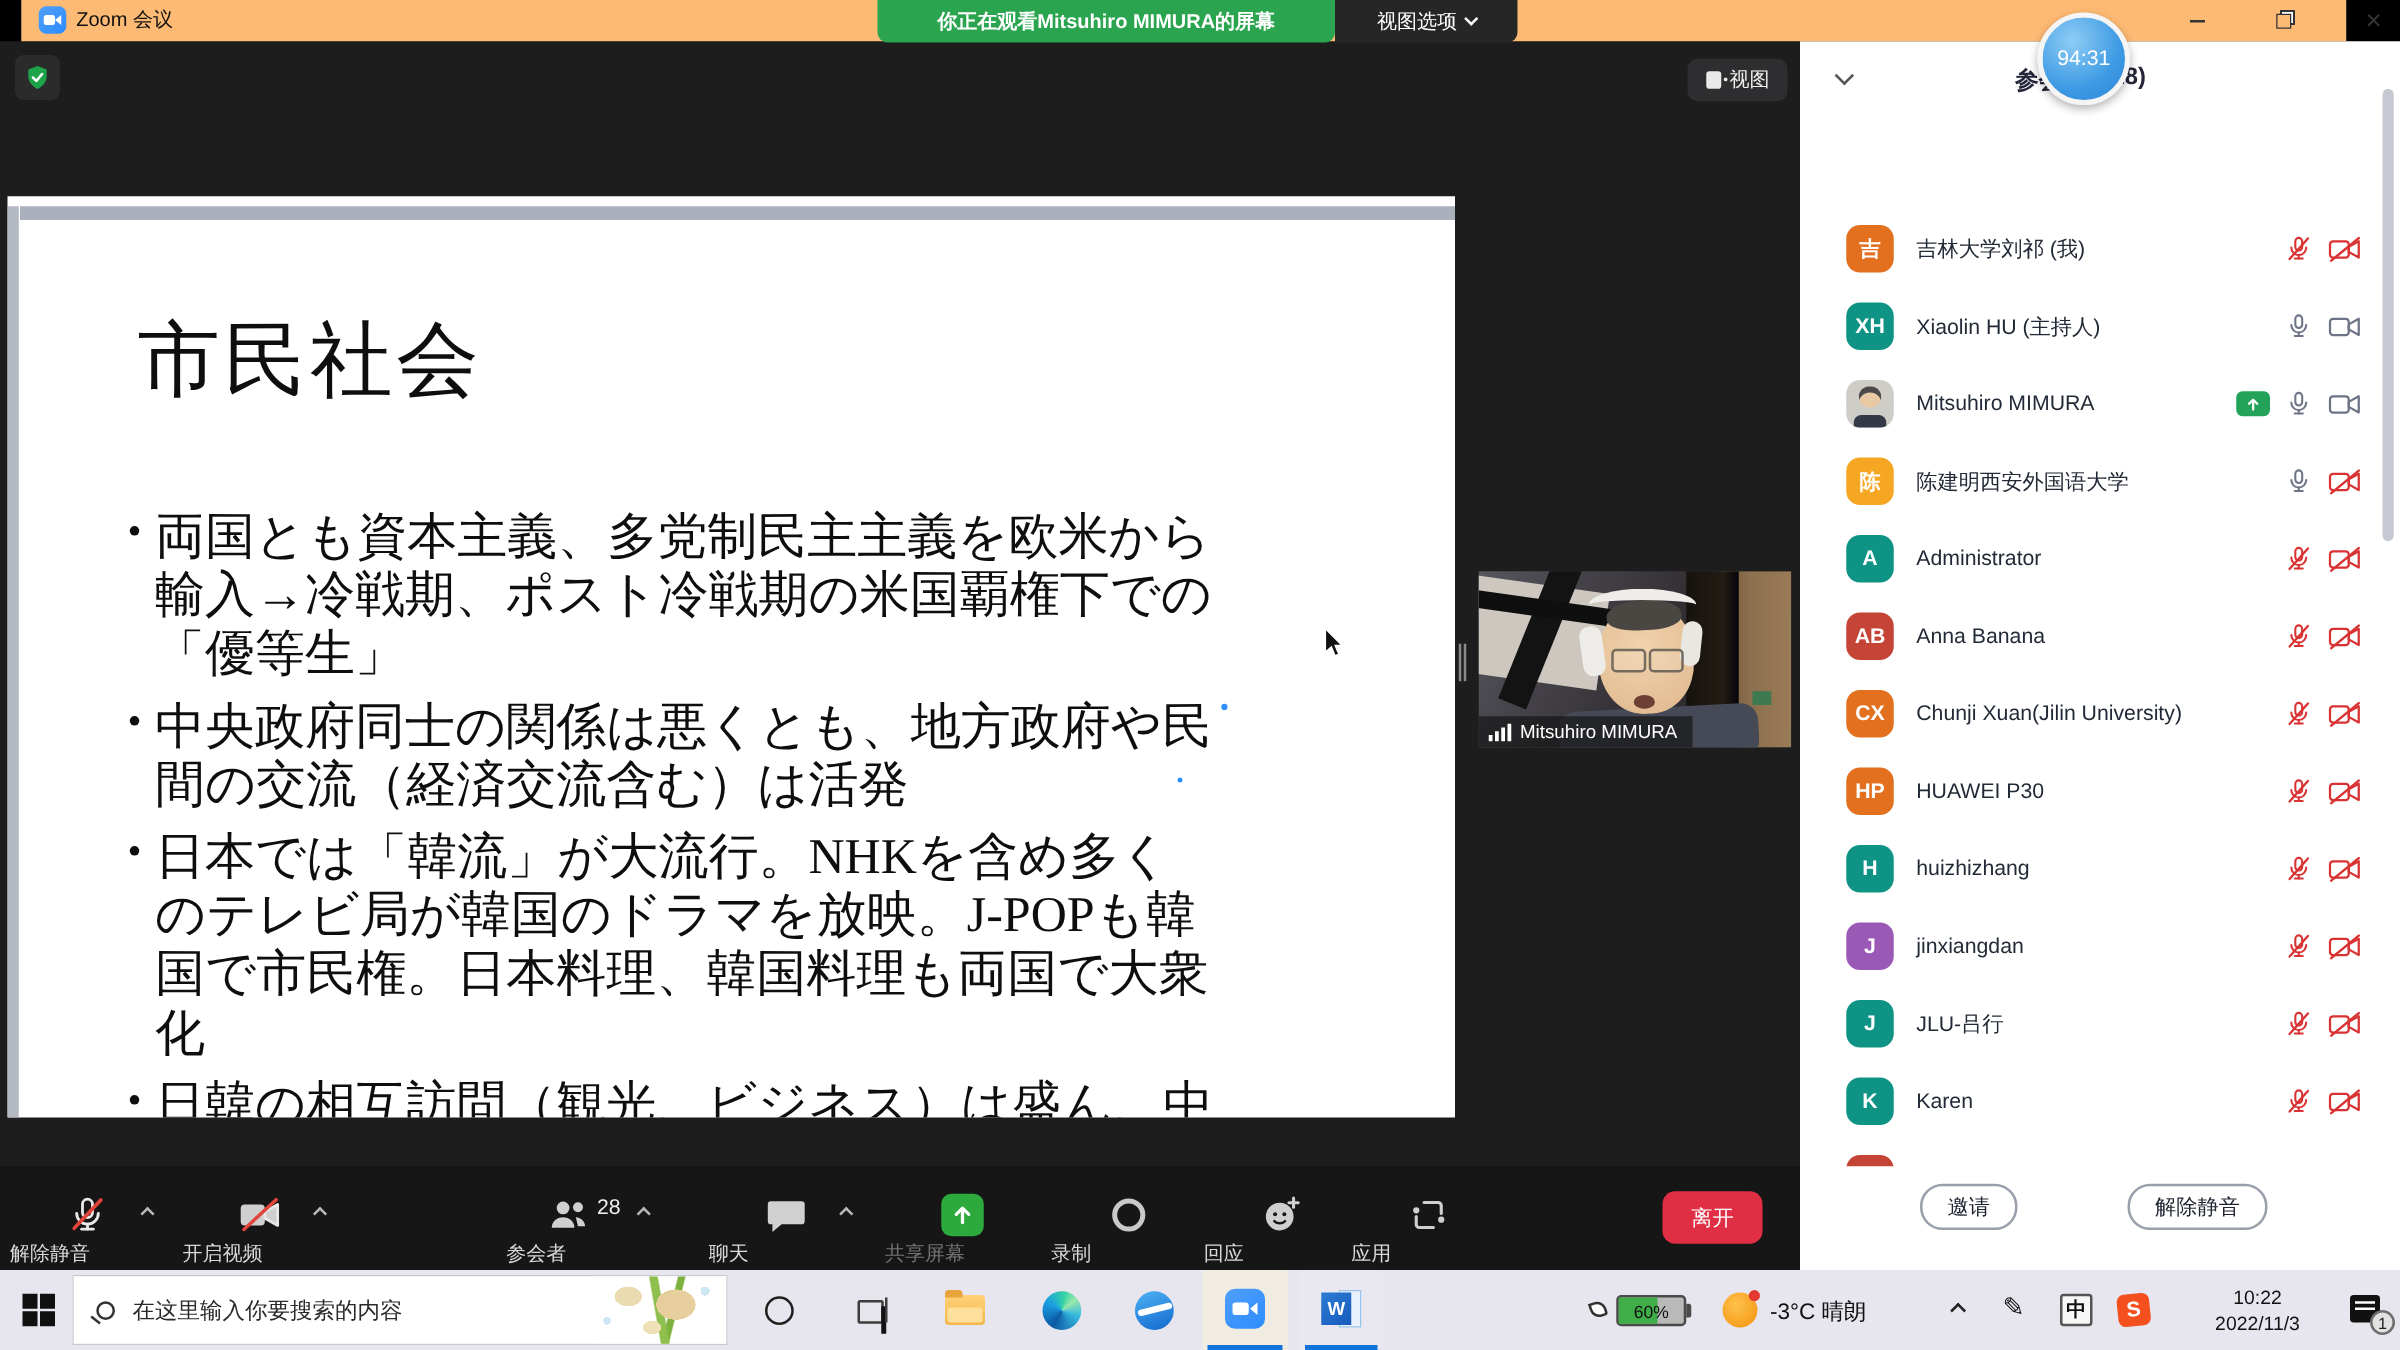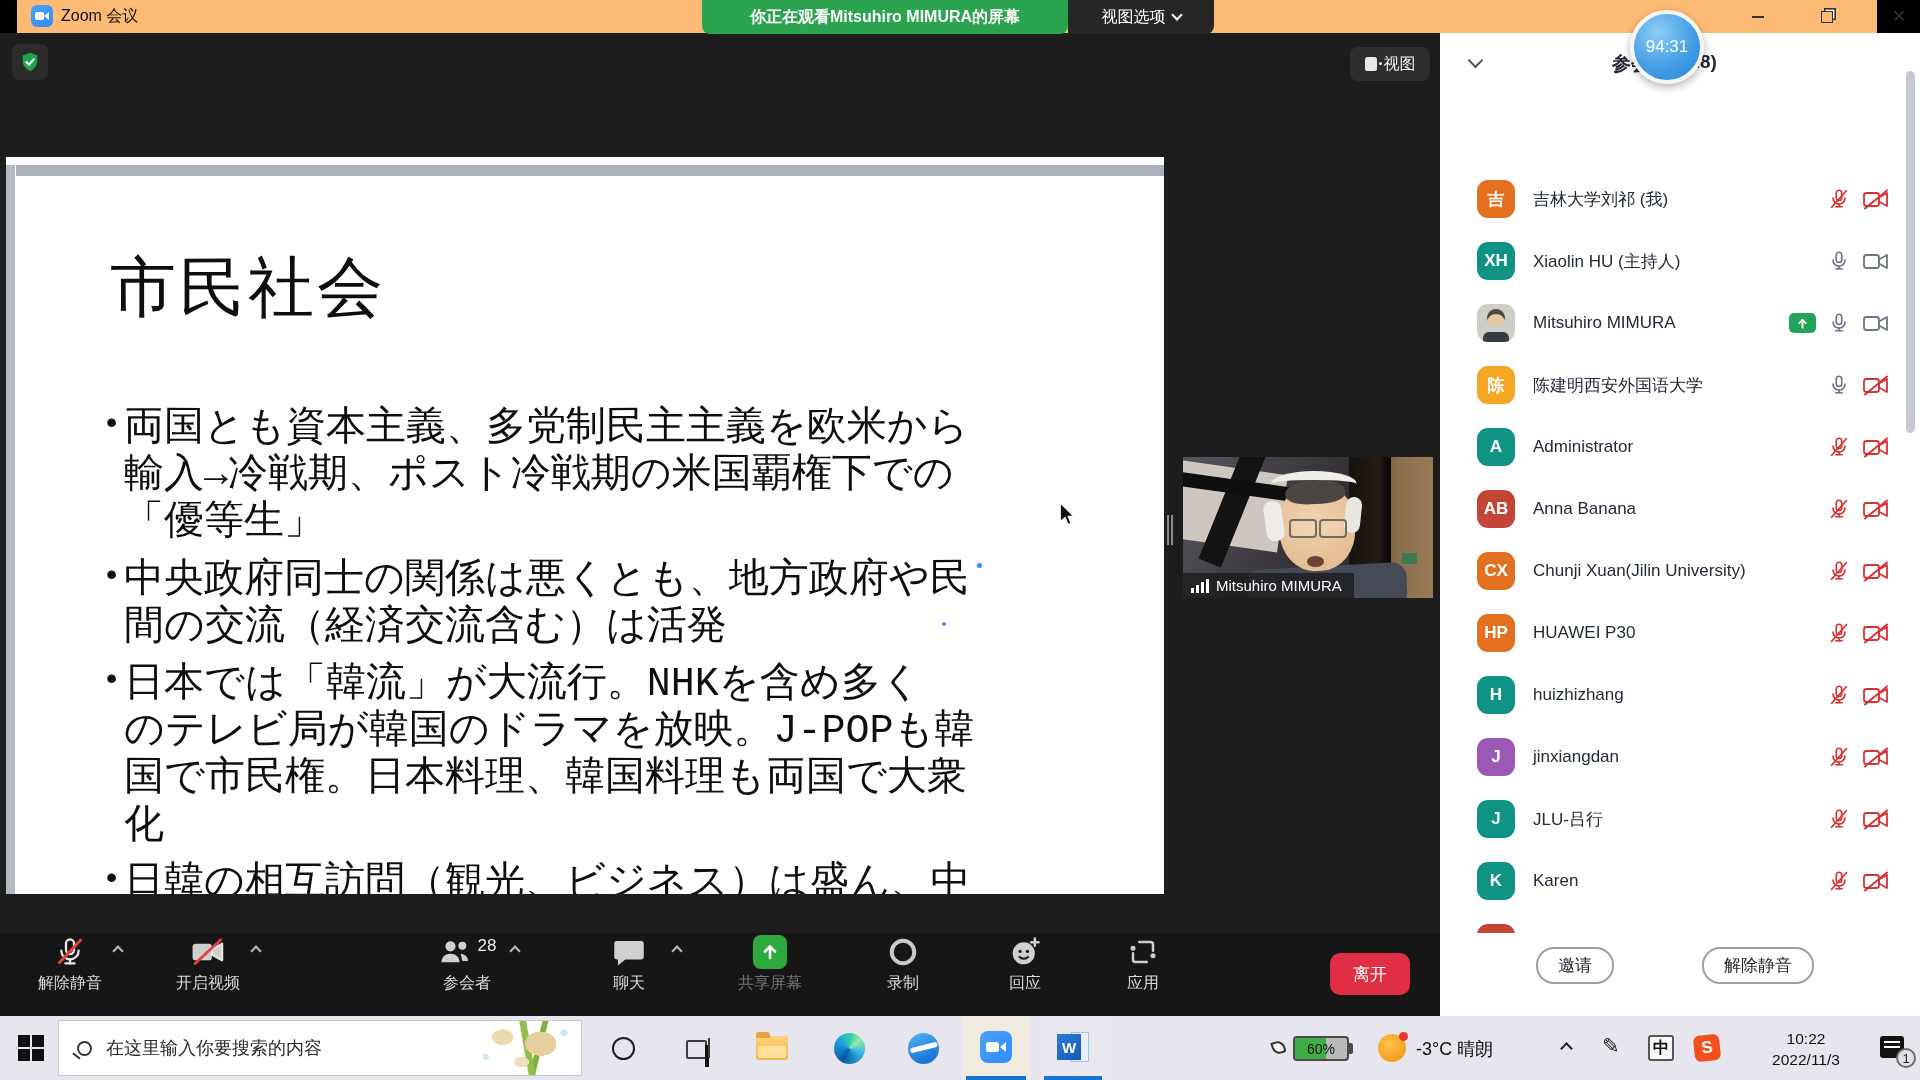--- a/index.html
+++ b/index.html
@@ -30,21 +30,21 @@
   .view-pill{position:absolute;left:1350px;top:14px;width:80px;height:34px;background:#2e2e31;border-radius:8px;
     color:#efefef;font-size:16px;display:flex;align-items:center;justify-content:center;gap:7px}
   .view-pill .vp-ico{width:12px;height:14px;background:#e9e9e9;border-radius:2.5px;position:relative}
   .view-pill .vp-ico::after{content:"";position:absolute;right:-5px;top:5px;width:3px;height:3px;background:#e9e9e9;border-radius:50%}
 
   
   .slide{position:absolute;left:6px;top:124px;width:1158px;height:737px;background:#fff;overflow:hidden;color:#0e0e0e}
   .slide::before{content:"";position:absolute;left:10px;top:8px;right:0;height:11px;background:#aab0bc}
   .slide::after{content:"";position:absolute;left:0;top:8px;bottom:0;width:9px;background:#b4b8c2}
   .slide-title{position:absolute;left:104px;top:86px;font-family:"Liberation Serif",serif;font-size:66px;letter-spacing:3px}
-  .bullets{position:absolute;left:96px;top:248px;width:1020px;font-family:Liberation Mono, monospace;font-size:40px;line-height:1.18}
+  .bullets{position:absolute;left:96px;top:248px;width:1020px;font-family:Liberation Serif, serif;font-size:40px;line-height:1.18}
   .bullet{position:relative;padding-left:22px;white-space:pre-line;margin-bottom:10px}
   .bullet::before{content:"•";position:absolute;left:0;top:1px;font-size:32px}
   .anno-dot{position:absolute;border-radius:50%;background:#2e8fff}
   .dot1{left:971px;top:406px;width:5px;height:5px}
   .dot2{left:936px;top:465px;width:4px;height:4px}
   .cursor{position:absolute;left:1052px;top:346px;z-index:5}
 
   
   .divider{position:absolute;left:1167px;top:482px;width:8px;height:30px;display:flex;gap:2px}
   .divider i{width:2px;height:30px;background:#8a8a8a}
@@ -68,21 +68,21 @@
   .hp-band{position:absolute;left:88px;top:14px;width:86px;height:26px;border-top:9px solid #efede9;border-radius:50%}
   .vt-shoulders{position:absolute;left:64px;bottom:-12px;width:160px;height:44px;background:#454a56;border-radius:14px;transform:rotate(-3deg)}
   .vt-name{position:absolute;left:0;bottom:0;background:rgba(15,15,15,.62);color:#fff;font-size:15px;
     display:flex;align-items:center;gap:7px;padding:4px 12px 4px 8px}
   .sigbars{display:flex;align-items:flex-end;gap:2px}
   .sigbars i{width:3px;background:#fff}
   .sigbars i:nth-child(1){height:5px}.sigbars i:nth-child(2){height:8px}.sigbars i:nth-child(3){height:11px}.sigbars i:nth-child(4){height:14px}
 
   
   .toolbar{position:absolute;left:0;top:900px;width:1440px;height:83px;background:#161616}
-  .tb-item{position:absolute;top:0;width:124px;height:70px;color:#dcdcdc;text-align:center}
+  .tb-item{position:absolute;top:20px;width:124px;height:70px;color:#dcdcdc;text-align:left}
   .tb-item .ico{height:38px;display:flex;align-items:center;justify-content:center}
   .tb-item .lbl{font-size:16px;margin-top:2px;color:#d9d9d9}
   .tb-chev{position:absolute;right:10px;top:14px;width:8px;height:8px;border-left:2px solid #b9b9b9;border-top:2px solid #b9b9b9;transform:rotate(45deg)}
   .t-mute{left:8px}.t-video{left:146px}.t-part{left:405px}.t-chat{left:567px}
   .t-share{left:708px}.t-rec{left:841px}.t-react{left:963px}.t-apps{left:1081px}
   .t-share .lbl{color:#737373}
   .share-sq{width:34px;height:34px;background:#2daa3e;border-radius:8px;display:flex;align-items:center;justify-content:center}
   .pcount{color:#efefef;font-size:17px;margin-left:6px;position:relative;top:-6px}
   .leave-btn{position:absolute;left:1330px;top:20px;width:80px;height:42px;background:#e02f44;border:none;border-radius:10px;
     color:#fff;font-size:17px;font-family:inherit}

